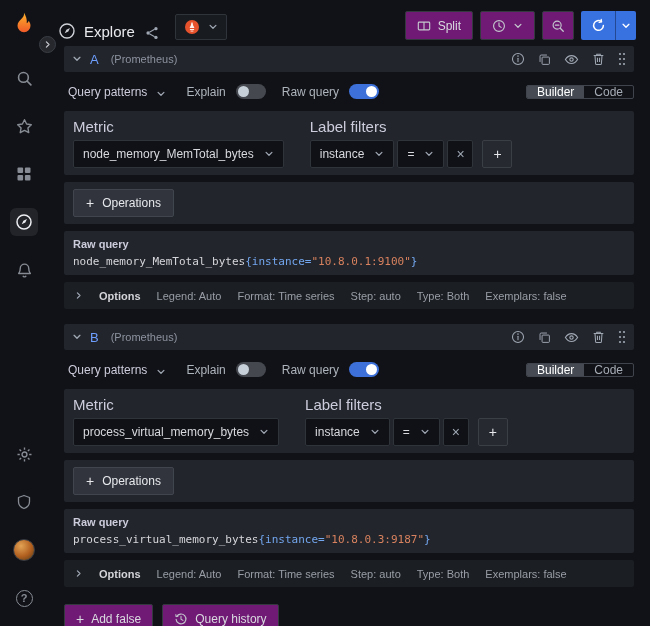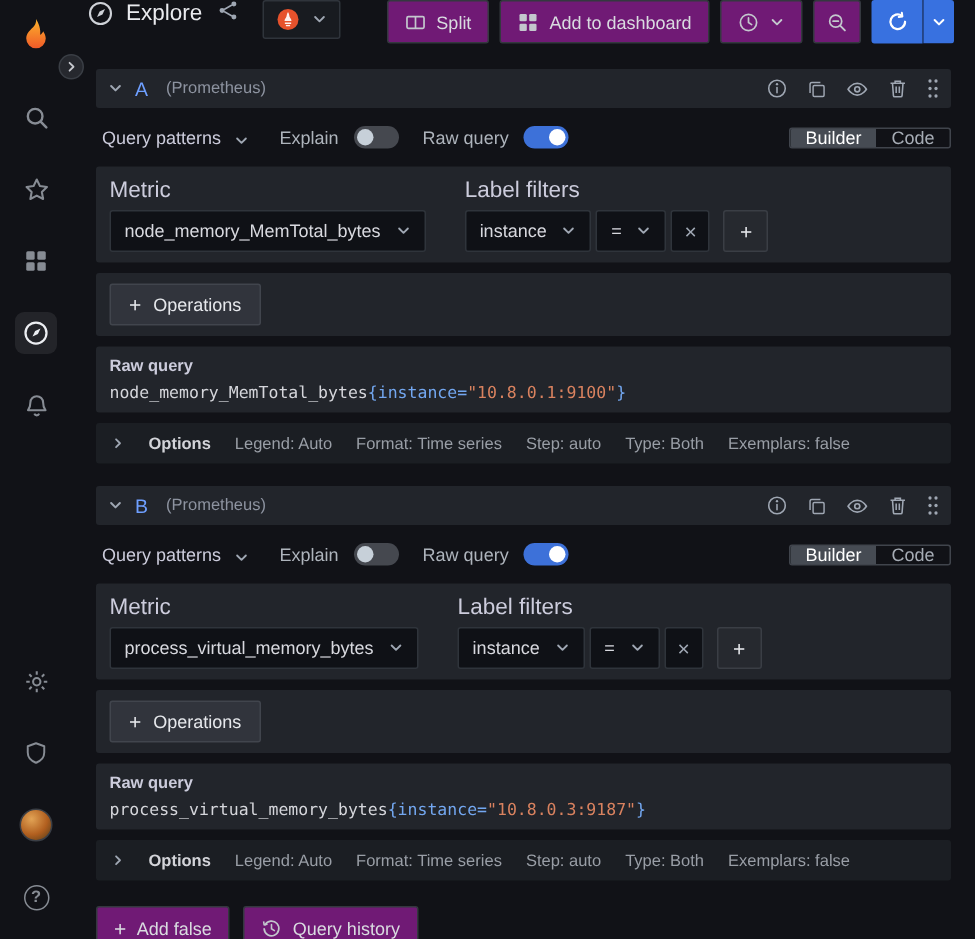--- a/index.html
+++ b/index.html
@@ -15,21 +15,21 @@
   .nav-col{display:flex;flex-direction:column;align-items:center;gap:20px}
   .nav-top{margin-top:26px}
   .spacer{flex:1}
   .nav-icon{background:none;border:none;color:#878c94;width:28px;height:28px;display:flex;align-items:center;justify-content:center;padding:0}
   .nav-icon.active{color:#eceef2;background:rgba(255,255,255,.08);border-radius:6px}
   .avatar{width:22px;height:22px;border-radius:50%;background:radial-gradient(circle at 35% 30%,#e2a355,#b15f1f 55%,#4e3a18);border:1px solid #3a3e45}
   .help-circle{width:17px;height:17px;border-radius:50%;border:1.5px solid currentColor;display:flex;align-items:center;justify-content:center;font-size:11px;font-weight:700;line-height:1}
 
   
   .main{flex:1;display:flex;flex-direction:column;min-width:0}
-  .topbar{flex:0 0 40px;display:flex;align-items:flex-start;gap:8px;padding:0 14px 0 10px}
+  .topbar{flex:0 0 40px;display:flex;align-items:flex-end;gap:8px;padding:0 14px 0 10px}
   .page-title{font-size:15px;font-weight:500;color:#e9eaee}
   .share{color:#9fa7b3;display:flex;background:none;border:none;padding:0 2px}
   .ds-picker{height:26px;display:inline-flex;align-items:center;gap:8px;padding:0 8px;background:#181b20;border:1px solid #2f343b;border-radius:2px;margin-left:6px;color:#9fa7b3}
   .topbar-right{margin-left:auto;display:flex;align-items:center;gap:7px}
   .btn{height:29px;display:inline-flex;align-items:center;gap:7px;padding:0 11px;background:#701a75;border:1px solid #34383f;border-radius:2px;color:#d9dbe0;font-size:12px;font-weight:500}
   .btn .ic{display:flex;color:#c3c7cd}
   .icon-only{padding:0 8px}
   .run-group{display:flex}
   .run-main{height:29px;width:34px;background:#3871e0;border:none;border-radius:2px 0 0 2px;color:#fff;display:flex;align-items:center;justify-content:center}
   .run-caret{height:29px;width:21px;background:#3871e0;border:none;border-left:1px solid rgba(0,0,0,.35);border-radius:0 2px 2px 0;color:#fff;display:flex;align-items:center;justify-content:center}
@@ -215,31 +215,20 @@
           <span class="ic">
               <svg width="14" height="14" viewBox="0 0 16 16">
                 <rect x="1.5" y="3.5" width="13" height="9" rx="1" fill="none" stroke="currentColor" stroke-width="1.3"></rect>
                 <path d="M8 3.5v9" stroke="currentColor" stroke-width="1.3"></path>
               </svg>
             </span>
           <span>Split</span>
         </button>
         <button class="btn">
           <span class="ic">
-              <svg width="14" height="14" viewBox="0 0 16 16" fill="currentColor">
-                <rect x="1.5" y="1.5" width="5.6" height="5.6" rx="1"></rect>
-                <rect x="8.9" y="1.5" width="5.6" height="5.6" rx="1"></rect>
-                <rect x="1.5" y="8.9" width="5.6" height="5.6" rx="1"></rect>
-                <rect x="8.9" y="8.9" width="5.6" height="5.6" rx="1"></rect>
-              </svg>
-            </span>
-          <span>Add to dashboard</span>
-        </button>
-        <button class="btn">
-          <span class="ic">
               <svg width="14" height="14" viewBox="0 0 16 16">
                 <circle cx="8" cy="8" r="6.2" fill="none" stroke="currentColor" stroke-width="1.3"></circle>
                 <path d="M8 4.5V8l2.4 1.6" fill="none" stroke="currentColor" stroke-width="1.3" stroke-linecap="round"></path>
               </svg>
             </span>
           <span class="ic">
               <svg width="10" height="10" viewBox="0 0 12 12">
                 <path d="M2.5 4l3.5 3.5L9.5 4" fill="none" stroke="currentColor" stroke-width="1.5" stroke-linecap="round" stroke-linejoin="round"></path>
               </svg>
             </span>

